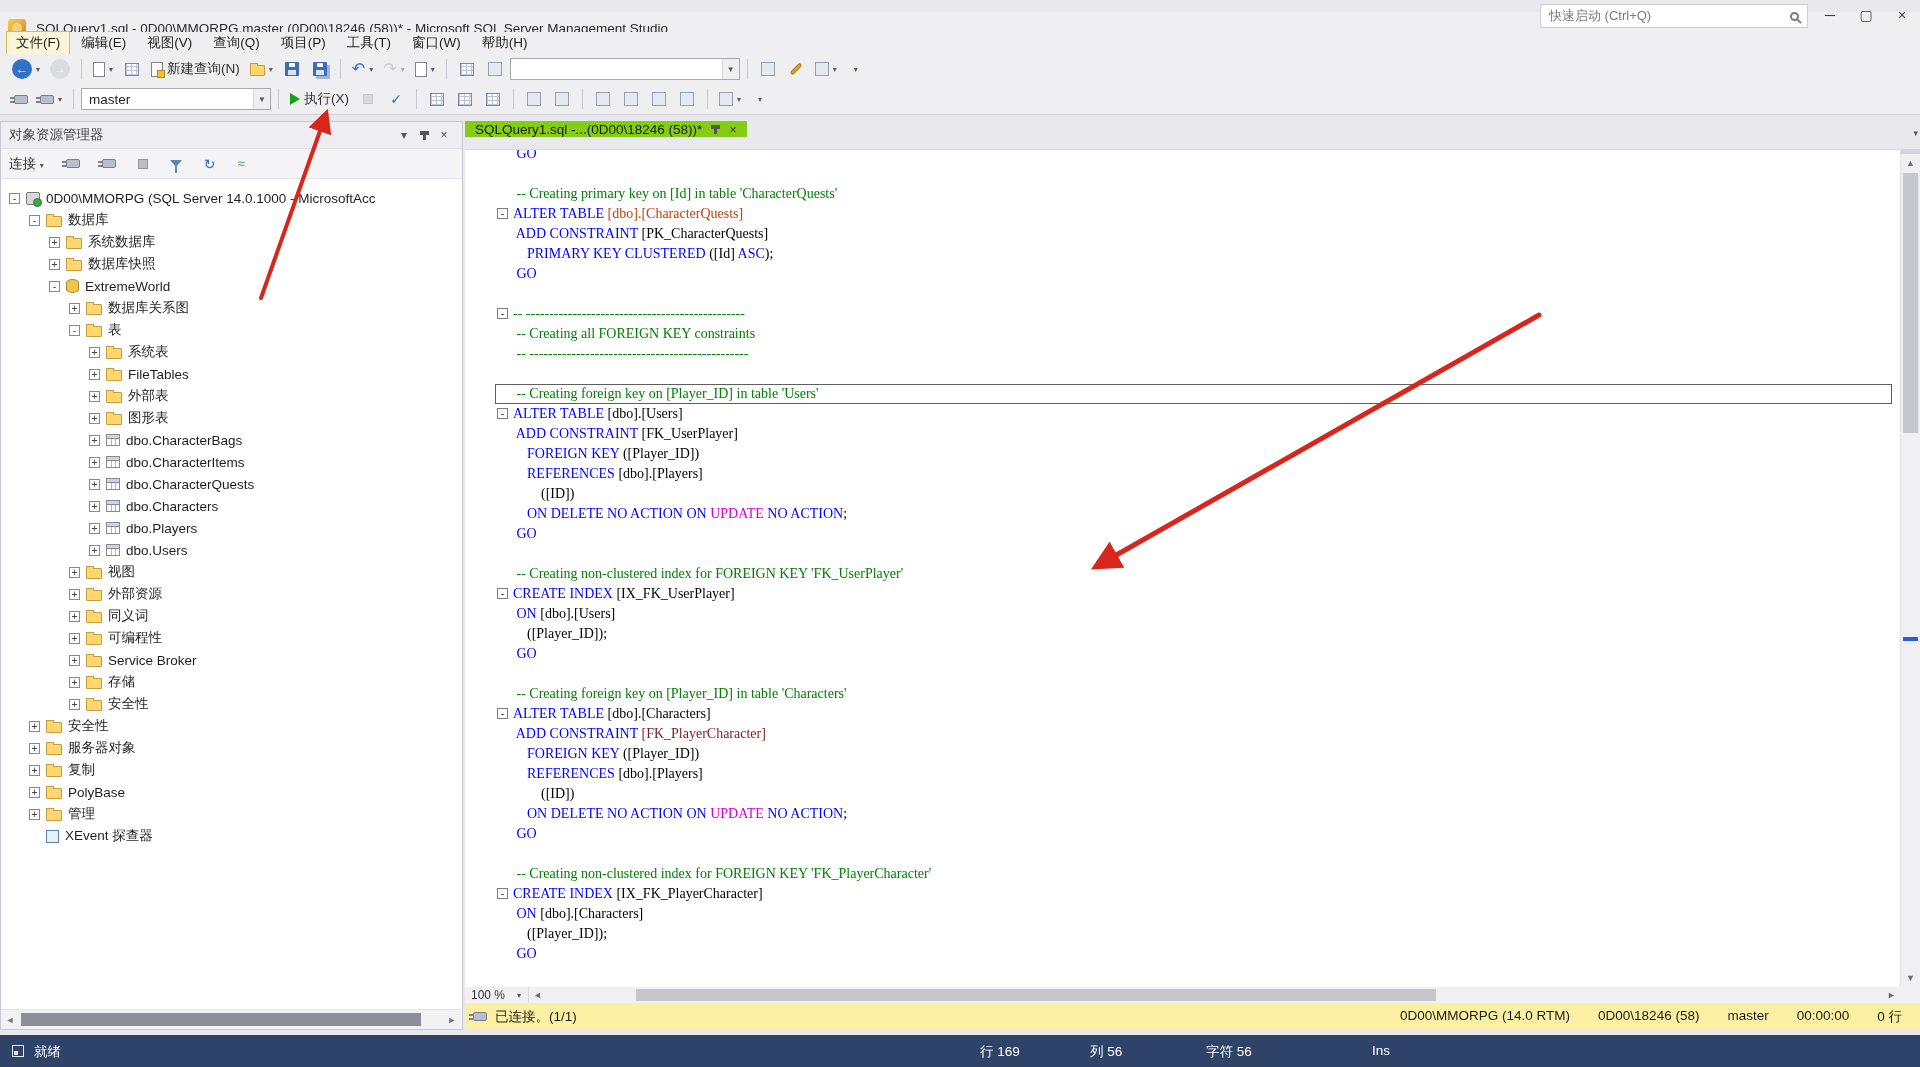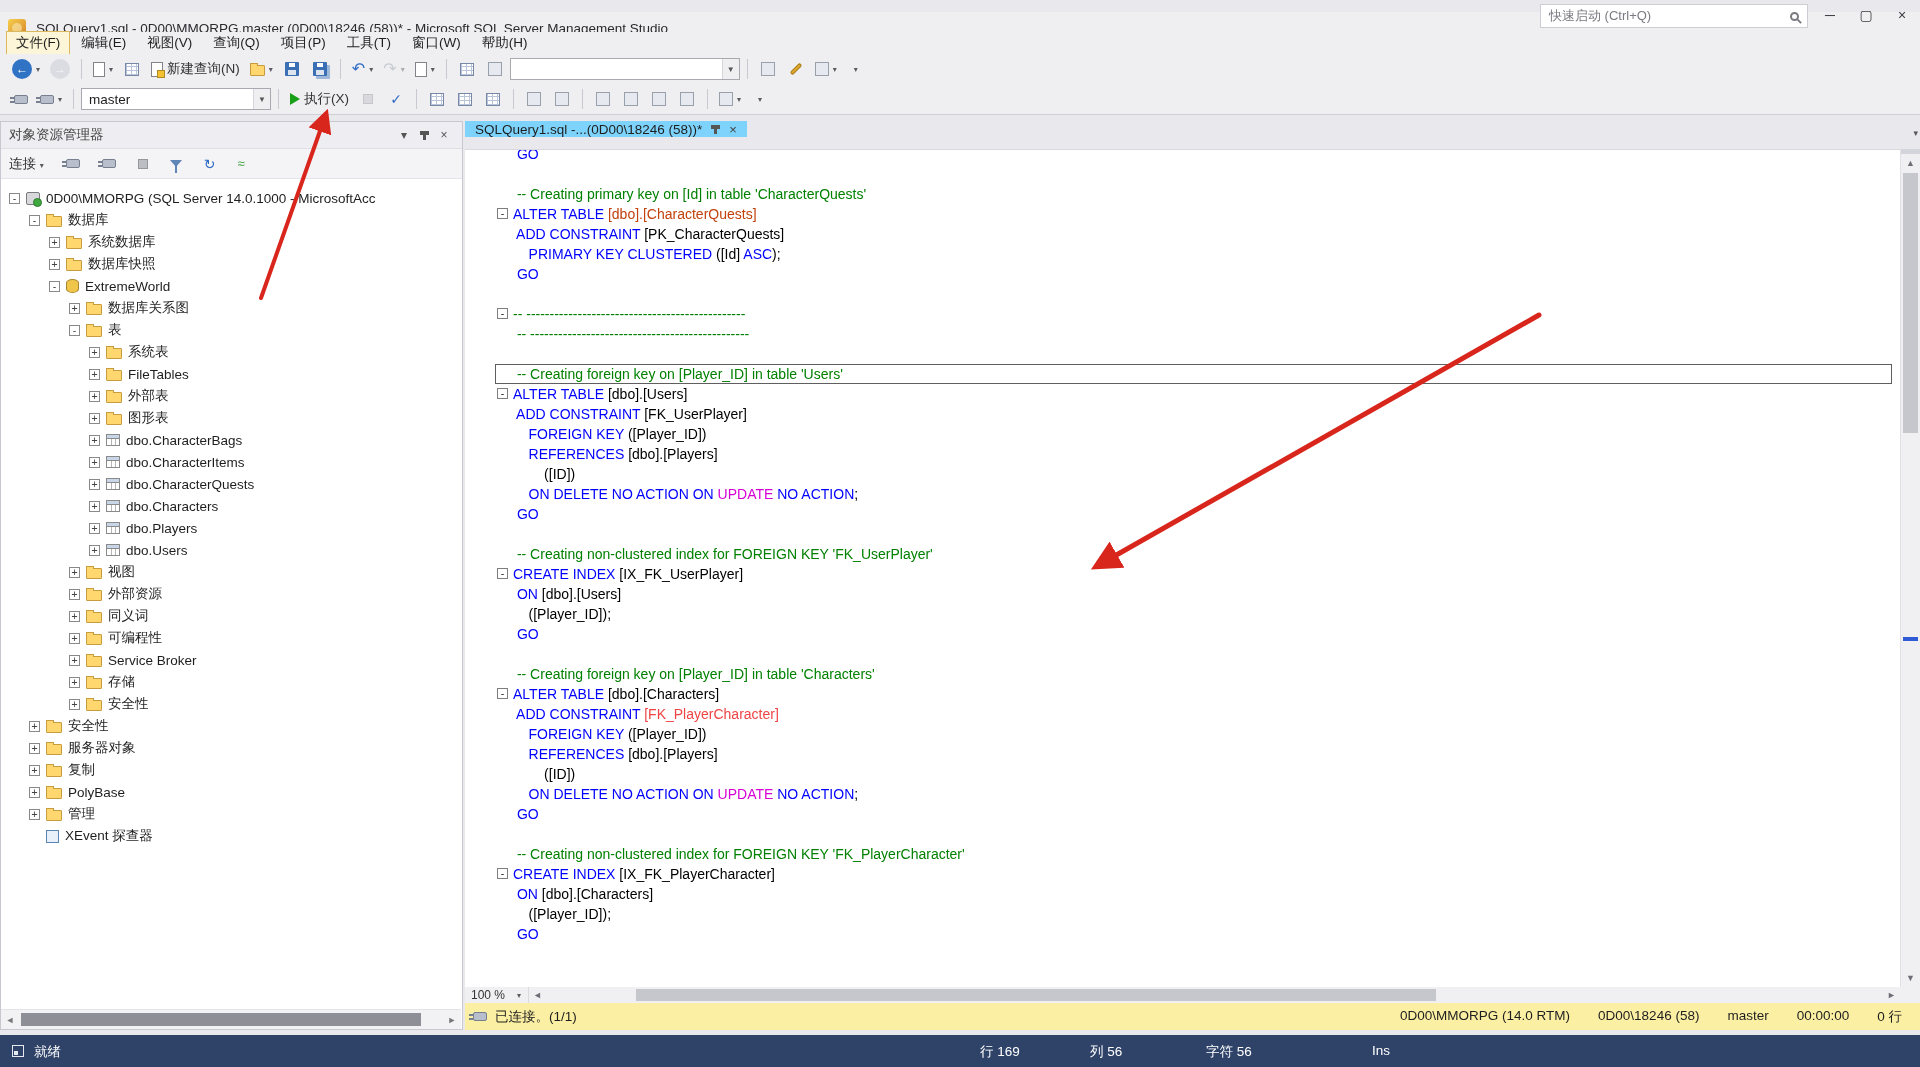--- a/index.html
+++ b/index.html
@@ -80,30 +80,30 @@
   .ti-table::before{content:"";position:absolute;top:0;left:0;right:0;height:3px;background:#C9D6E8;border-bottom:1px solid #8A8A8A;}
   .ti-table::after{content:"";position:absolute;top:4px;bottom:0;left:4px;width:1px;background:#B5B5B5;box-shadow:4px 0 0 #B5B5B5;}
   .ti-xevent{width:13px;height:13px;background:#E8F0FA;border:1px solid #5B85B5;}
   .oe-hscroll{position:absolute;left:0;right:1px;bottom:0;height:20px;background:#F2F2F4;border-top:1px solid #E2E2E8;}
   .oe-harrow{position:absolute;top:0;width:18px;height:19px;display:flex;align-items:center;justify-content:center;font-size:9px;color:#777;}
   .oe-hthumb{position:absolute;left:20px;width:400px;top:3px;bottom:3px;background:#8E8E96;}
 
   
   .editor{position:absolute;left:465px;top:121px;right:0;bottom:37px;}
   .tabbar{position:absolute;top:0;left:0;right:0;height:28px;}
-  .tab{position:absolute;left:0;top:0;height:16px;background:#7dd3fc;display:flex;align-items:center;gap:9px;padding:0 10px;font-size:13.5px;color:#1E1E1E;}
+  .tab{position:absolute;left:0;top:0;height:16px;background:#84cc16;display:flex;align-items:center;gap:9px;padding:0 10px;font-size:13.5px;color:#1E1E1E;}
   .tab .tclose{font-size:13px;color:#444;}
   .tabbar-menu{position:absolute;right:2px;top:7px;font-size:9px;color:#555;}
   .codewrap{position:absolute;top:28px;left:0;right:20px;bottom:43px;background:#fff;overflow:hidden;border-top:1px solid #D9D9DF;}
   .code{position:absolute;top:-6px;left:0;right:0;}
   .cline{height:20px;display:flex;position:relative;}
   .gut{width:30px;flex:none;}
   .fold{width:18px;flex:none;position:relative;}
   .fbox{position:absolute;left:2px;top:4px;width:11px;height:11px;border:1px solid #7E7E7E;background:#fff;font:10px/9px "DejaVu Sans Mono",monospace;text-align:center;color:#222;}
-  .ctext{font-family:Liberation Sans, sans-serif;font-size:14px;line-height:20px;white-space:pre;}
+  .ctext{font-family:Liberation Serif, serif;font-size:14px;line-height:20px;white-space:pre;}
   .cline.cur::after{content:"";position:absolute;left:30px;right:8px;top:0;bottom:0;border:1px solid #5F5F5F;pointer-events:none;}
   .vscroll{position:absolute;top:28px;right:0;width:20px;bottom:43px;background:#F0F0F2;border-left:1px solid #E0E0E6;}
   .varrow{position:absolute;left:0;right:0;height:18px;display:flex;align-items:center;justify-content:center;font-size:9px;color:#6E6E76;}
   .vthumb{position:absolute;left:2px;right:2px;top:24px;height:260px;background:#C6C6CD;}
   .vmark{position:absolute;left:2px;right:2px;top:488px;height:4px;background:#2F5BD7;}
   .vsplit{position:absolute;left:0;right:0;top:0;height:5px;background:#D4D4DC;}
   .zoomrow{position:absolute;left:0;right:0;bottom:27px;height:16px;background:#F0F0F2;display:flex;align-items:center;font-size:12px;color:#333;}
   .zoombox{width:64px;display:flex;align-items:center;gap:12px;padding-left:6px;border-right:1px solid #DADAE0;height:100%;}
   .harrow{width:17px;height:100%;display:flex;align-items:center;justify-content:center;font-size:9px;color:#6E6E76;}
   .htrack{flex:1;position:relative;height:100%;}
@@ -519,20 +519,25 @@
         <div class="cline">
           <span class="gut"></span>
           <span class="fold">
             <span class="fbox">-</span>
           </span>
           <span class="ctext"><span style="color: rgb(0, 128, 0);">-- -----------------------------------------------</span></span>
         </div>
         <div class="cline">
           <span class="gut"></span>
           <span class="fold"></span>
+          <span class="ctext"><span style="color: rgb(0, 128, 0);"> -- Creating all FOREIGN KEY constraints</span></span>
+        </div>
+        <div class="cline">
+          <span class="gut"></span>
+          <span class="fold"></span>
           <span class="ctext"><span style="color: rgb(0, 128, 0);"> -- -----------------------------------------------</span></span>
         </div>
         <div class="cline">
           <span class="gut"></span>
           <span class="fold"></span>
           <span class="ctext"></span>
         </div>
         <div class="cline cur">
           <span class="gut"></span>
           <span class="fold"></span>
@@ -620,21 +625,21 @@
         <div class="cline">
           <span class="gut"></span>
           <span class="fold">
             <span class="fbox">-</span>
           </span>
           <span class="ctext"><span style="color: rgb(0, 0, 255);">ALTER TABLE</span><span style="color: rgb(0, 0, 0);"> [dbo].[Characters]</span></span>
         </div>
         <div class="cline">
           <span class="gut"></span>
           <span class="fold"></span>
-          <span class="ctext"><span style="color: rgb(0, 0, 255);"> ADD CONSTRAINT</span><span style="color: #ef4444;"> [FK_PlayerCharacter]</span></span>
+          <span class="ctext"><span style="color: rgb(0, 0, 255);"> ADD CONSTRAINT</span><span style="color: #7f1d1d;"> [FK_PlayerCharacter]</span></span>
         </div>
         <div class="cline">
           <span class="gut"></span>
           <span class="fold"></span>
           <span class="ctext"><span style="color: rgb(0, 0, 255);">    FOREIGN KEY</span><span style="color: rgb(0, 0, 0);"> ([Player_ID])</span></span>
         </div>
         <div class="cline">
           <span class="gut"></span>
           <span class="fold"></span>
           <span class="ctext"><span style="color: rgb(0, 0, 255);">    REFERENCES</span><span style="color: rgb(0, 0, 0);"> [dbo].[Players]</span></span>

